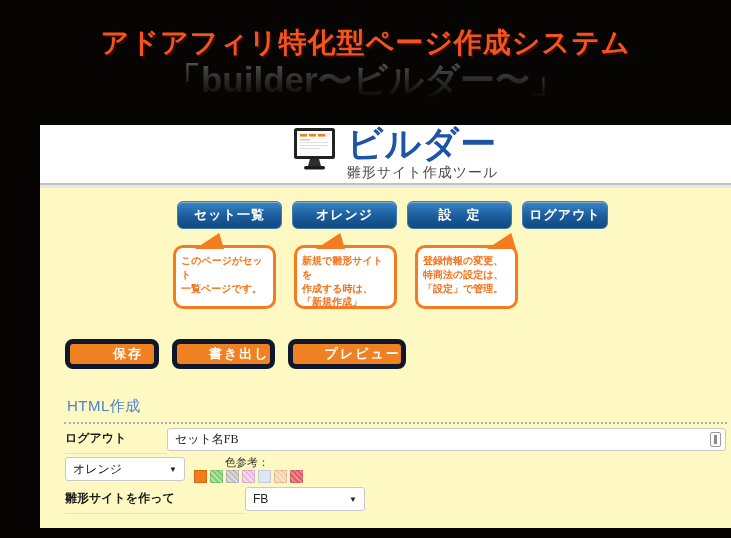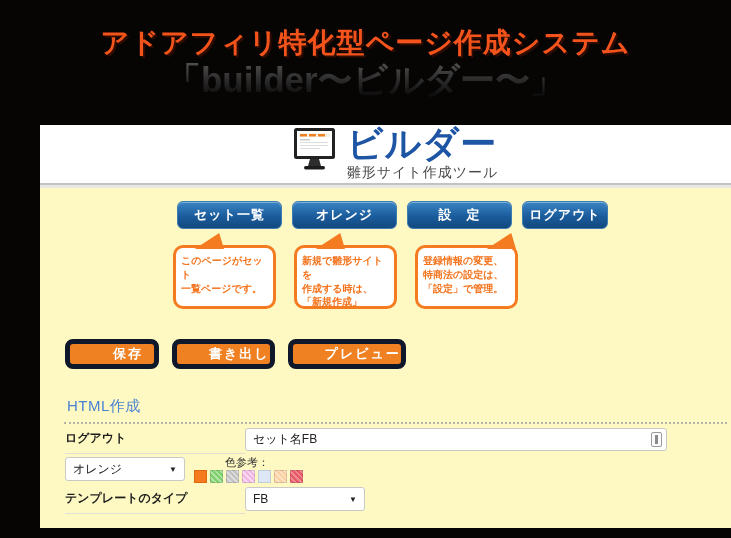--- a/index.html
+++ b/index.html
@@ -83,21 +83,21 @@
   .dotted-sep { margin:0 24px; border-bottom:2px dotted #b5b2ab; }
 
   .form-row { display:flex; align-items:center; margin:0 25px; height:30px; }
   .form-label {
     width:180px; align-self:stretch; display:flex; align-items:center;
     font-size:12px; font-weight:bold; color:#1c1c1c;
     border-bottom:1px solid #e2dfd8;
   }
   .form-field { display:flex; align-items:center; flex:1; }
 
-  .text-input-wrap { position:relative; width:422px; }
+  .text-input-wrap { position:relative; width:559px;font-family:Liberation Serif, serif; }
   .text-input {
     width:100%; height:23px; border:1px solid #c9c9c9; border-radius:3px;
     font-size:12px; color:#222; padding:0 22px 0 7px; background:#fff;
     font-family:inherit;
   }
   .input-icon {
     position:absolute; right:5px; top:4px; width:11px; height:15px;
     border:1px solid #9a9a9a; border-radius:2px; background:#fbfbfb;
     display:flex; align-items:center; justify-content:center;
   }
@@ -213,21 +213,21 @@
             <span class="swatch" style="background:repeating-linear-gradient(45deg,#f2b6e4 0 2px,#f9d9f0 2px 4px)"></span>
             <span class="swatch" style="background:#dde7f6"></span>
             <span class="swatch" style="background:repeating-linear-gradient(45deg,#fbcfa0 0 2px,#fde3c6 2px 4px)"></span>
             <span class="swatch" style="background:repeating-linear-gradient(45deg,#e55a66 0 2px,#ef8a93 2px 4px)"></span>
           </span>
         </div>
       </div>
     </div>
 
     <div class="form-row">
-      <div class="form-label">テンプレートのタイプ</div>
+      <div class="form-label">雛形サイトを作って</div>
       <div class="form-field">
         <div class="select-box">
           <span>FB</span>
           <span class="select-arrow">▼</span>
         </div>
       </div>
     </div>
 
   </div>
 </div>

